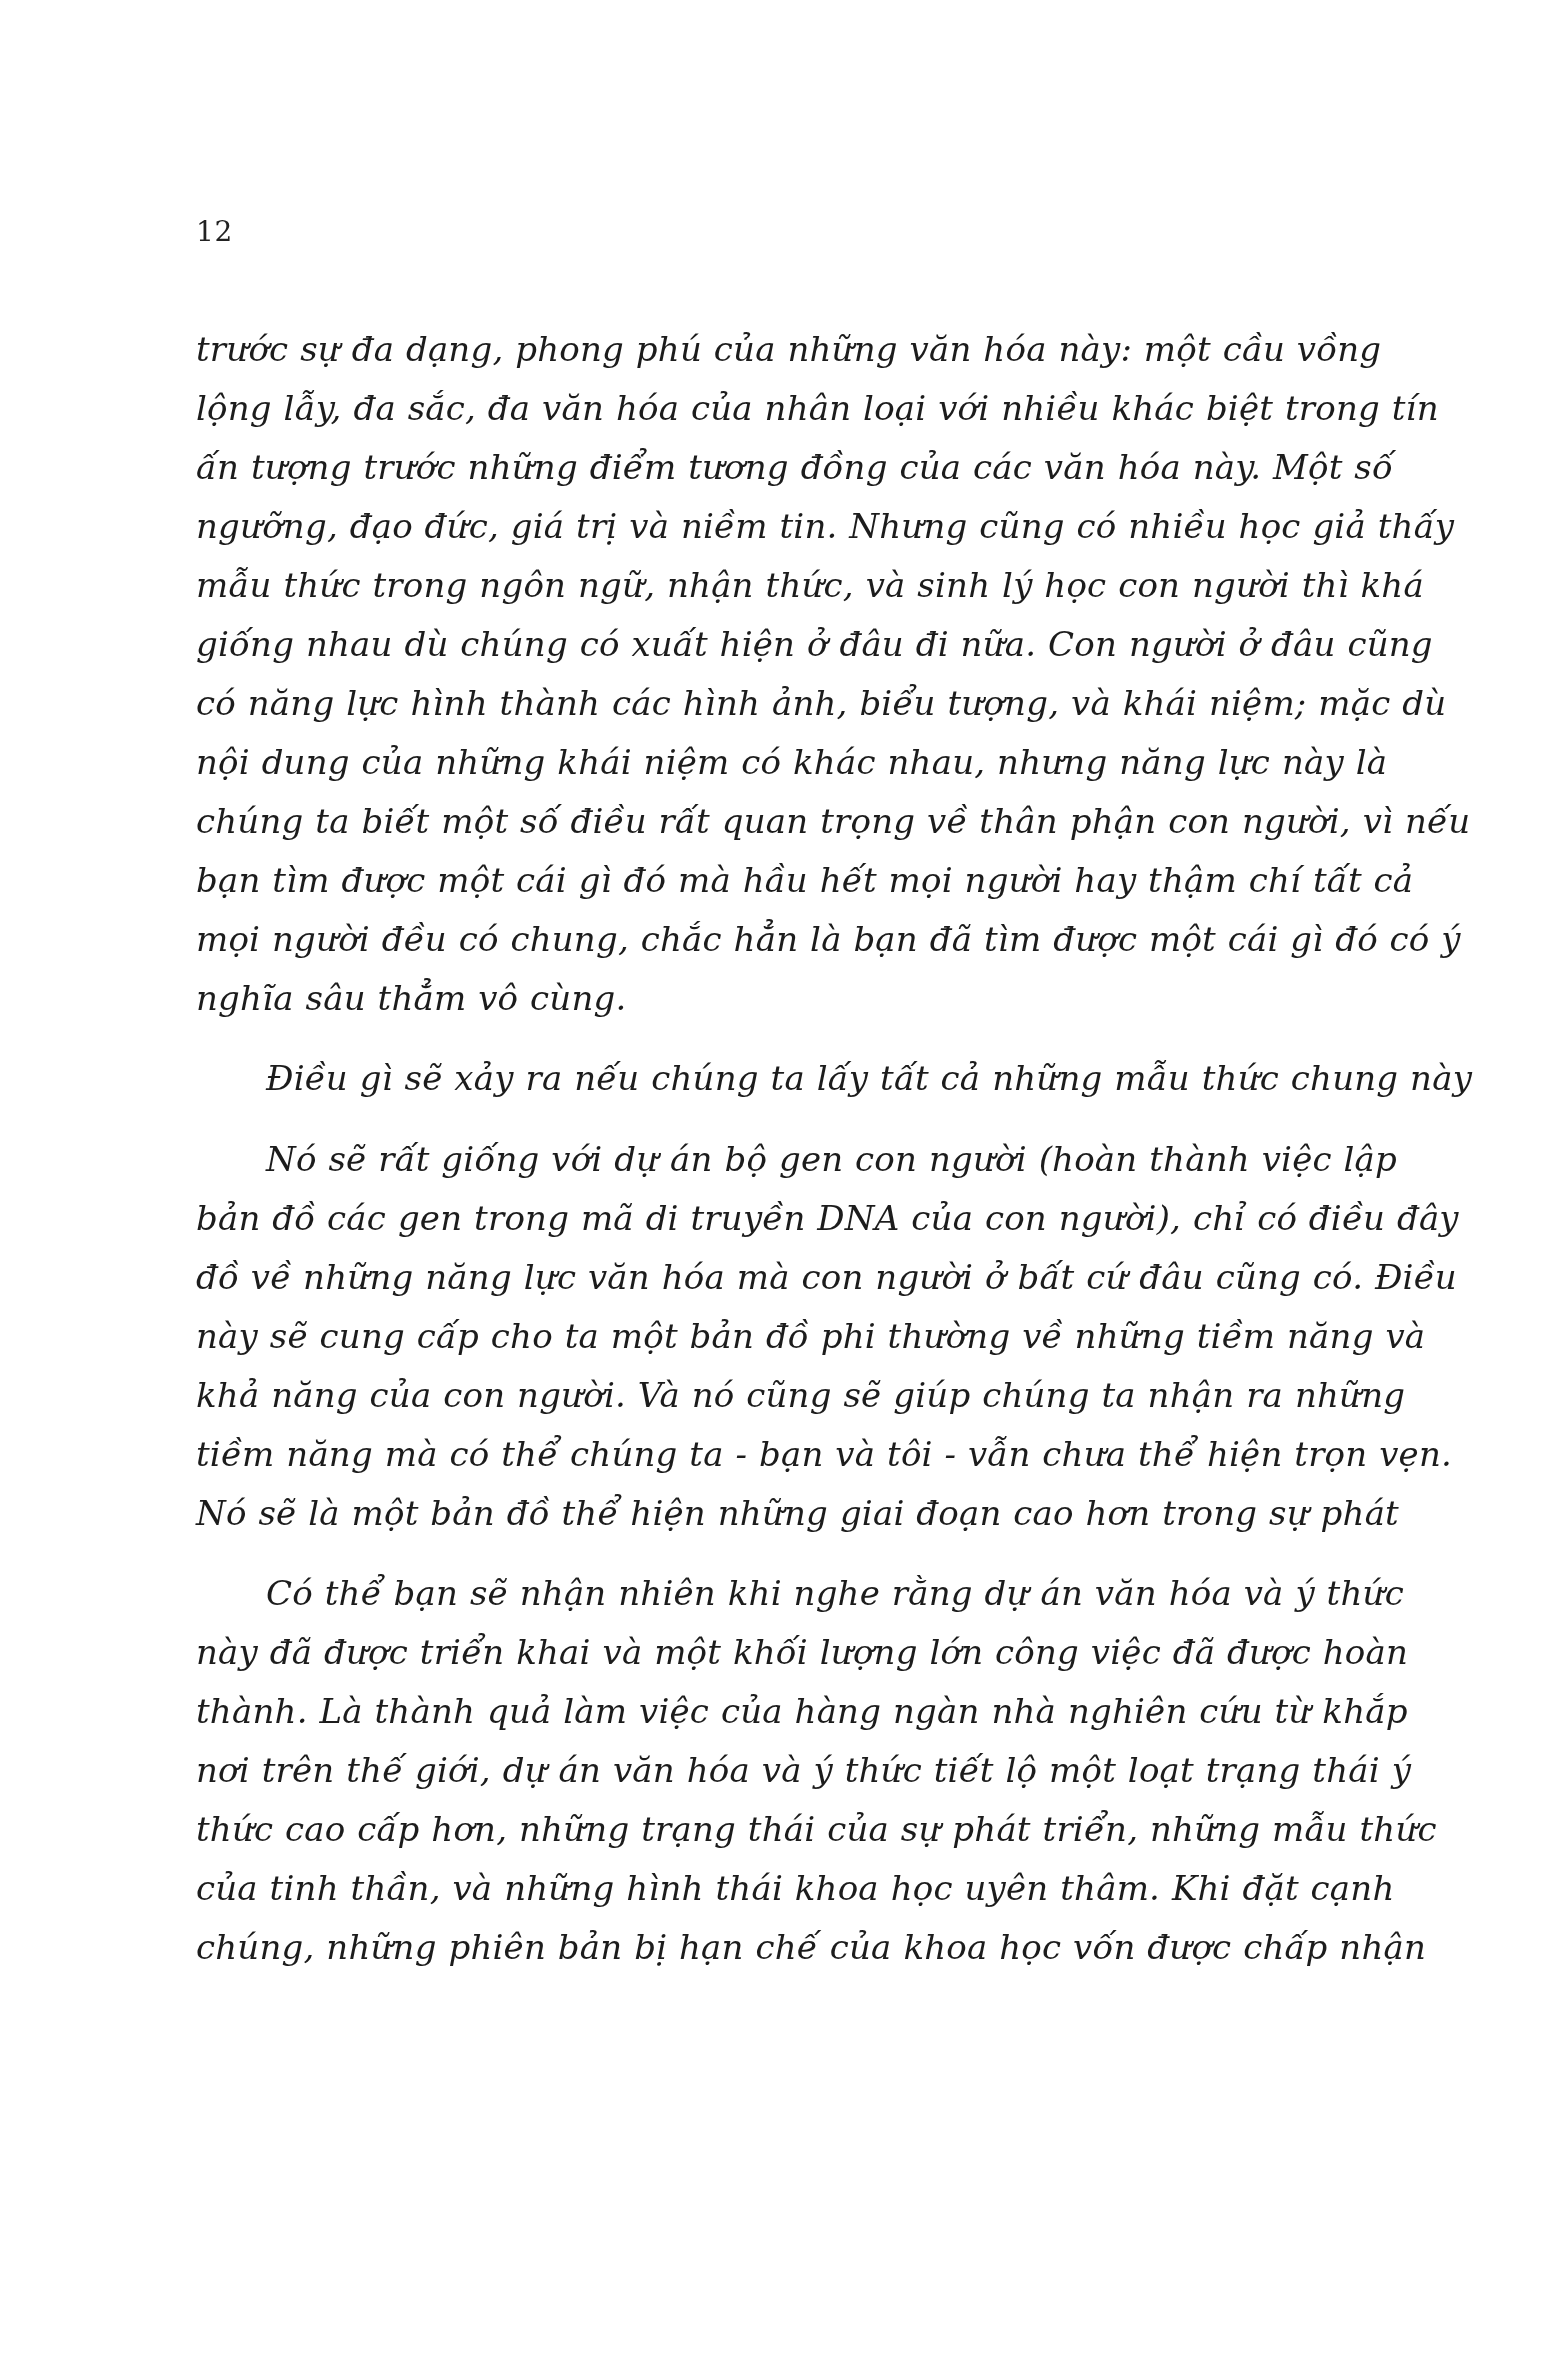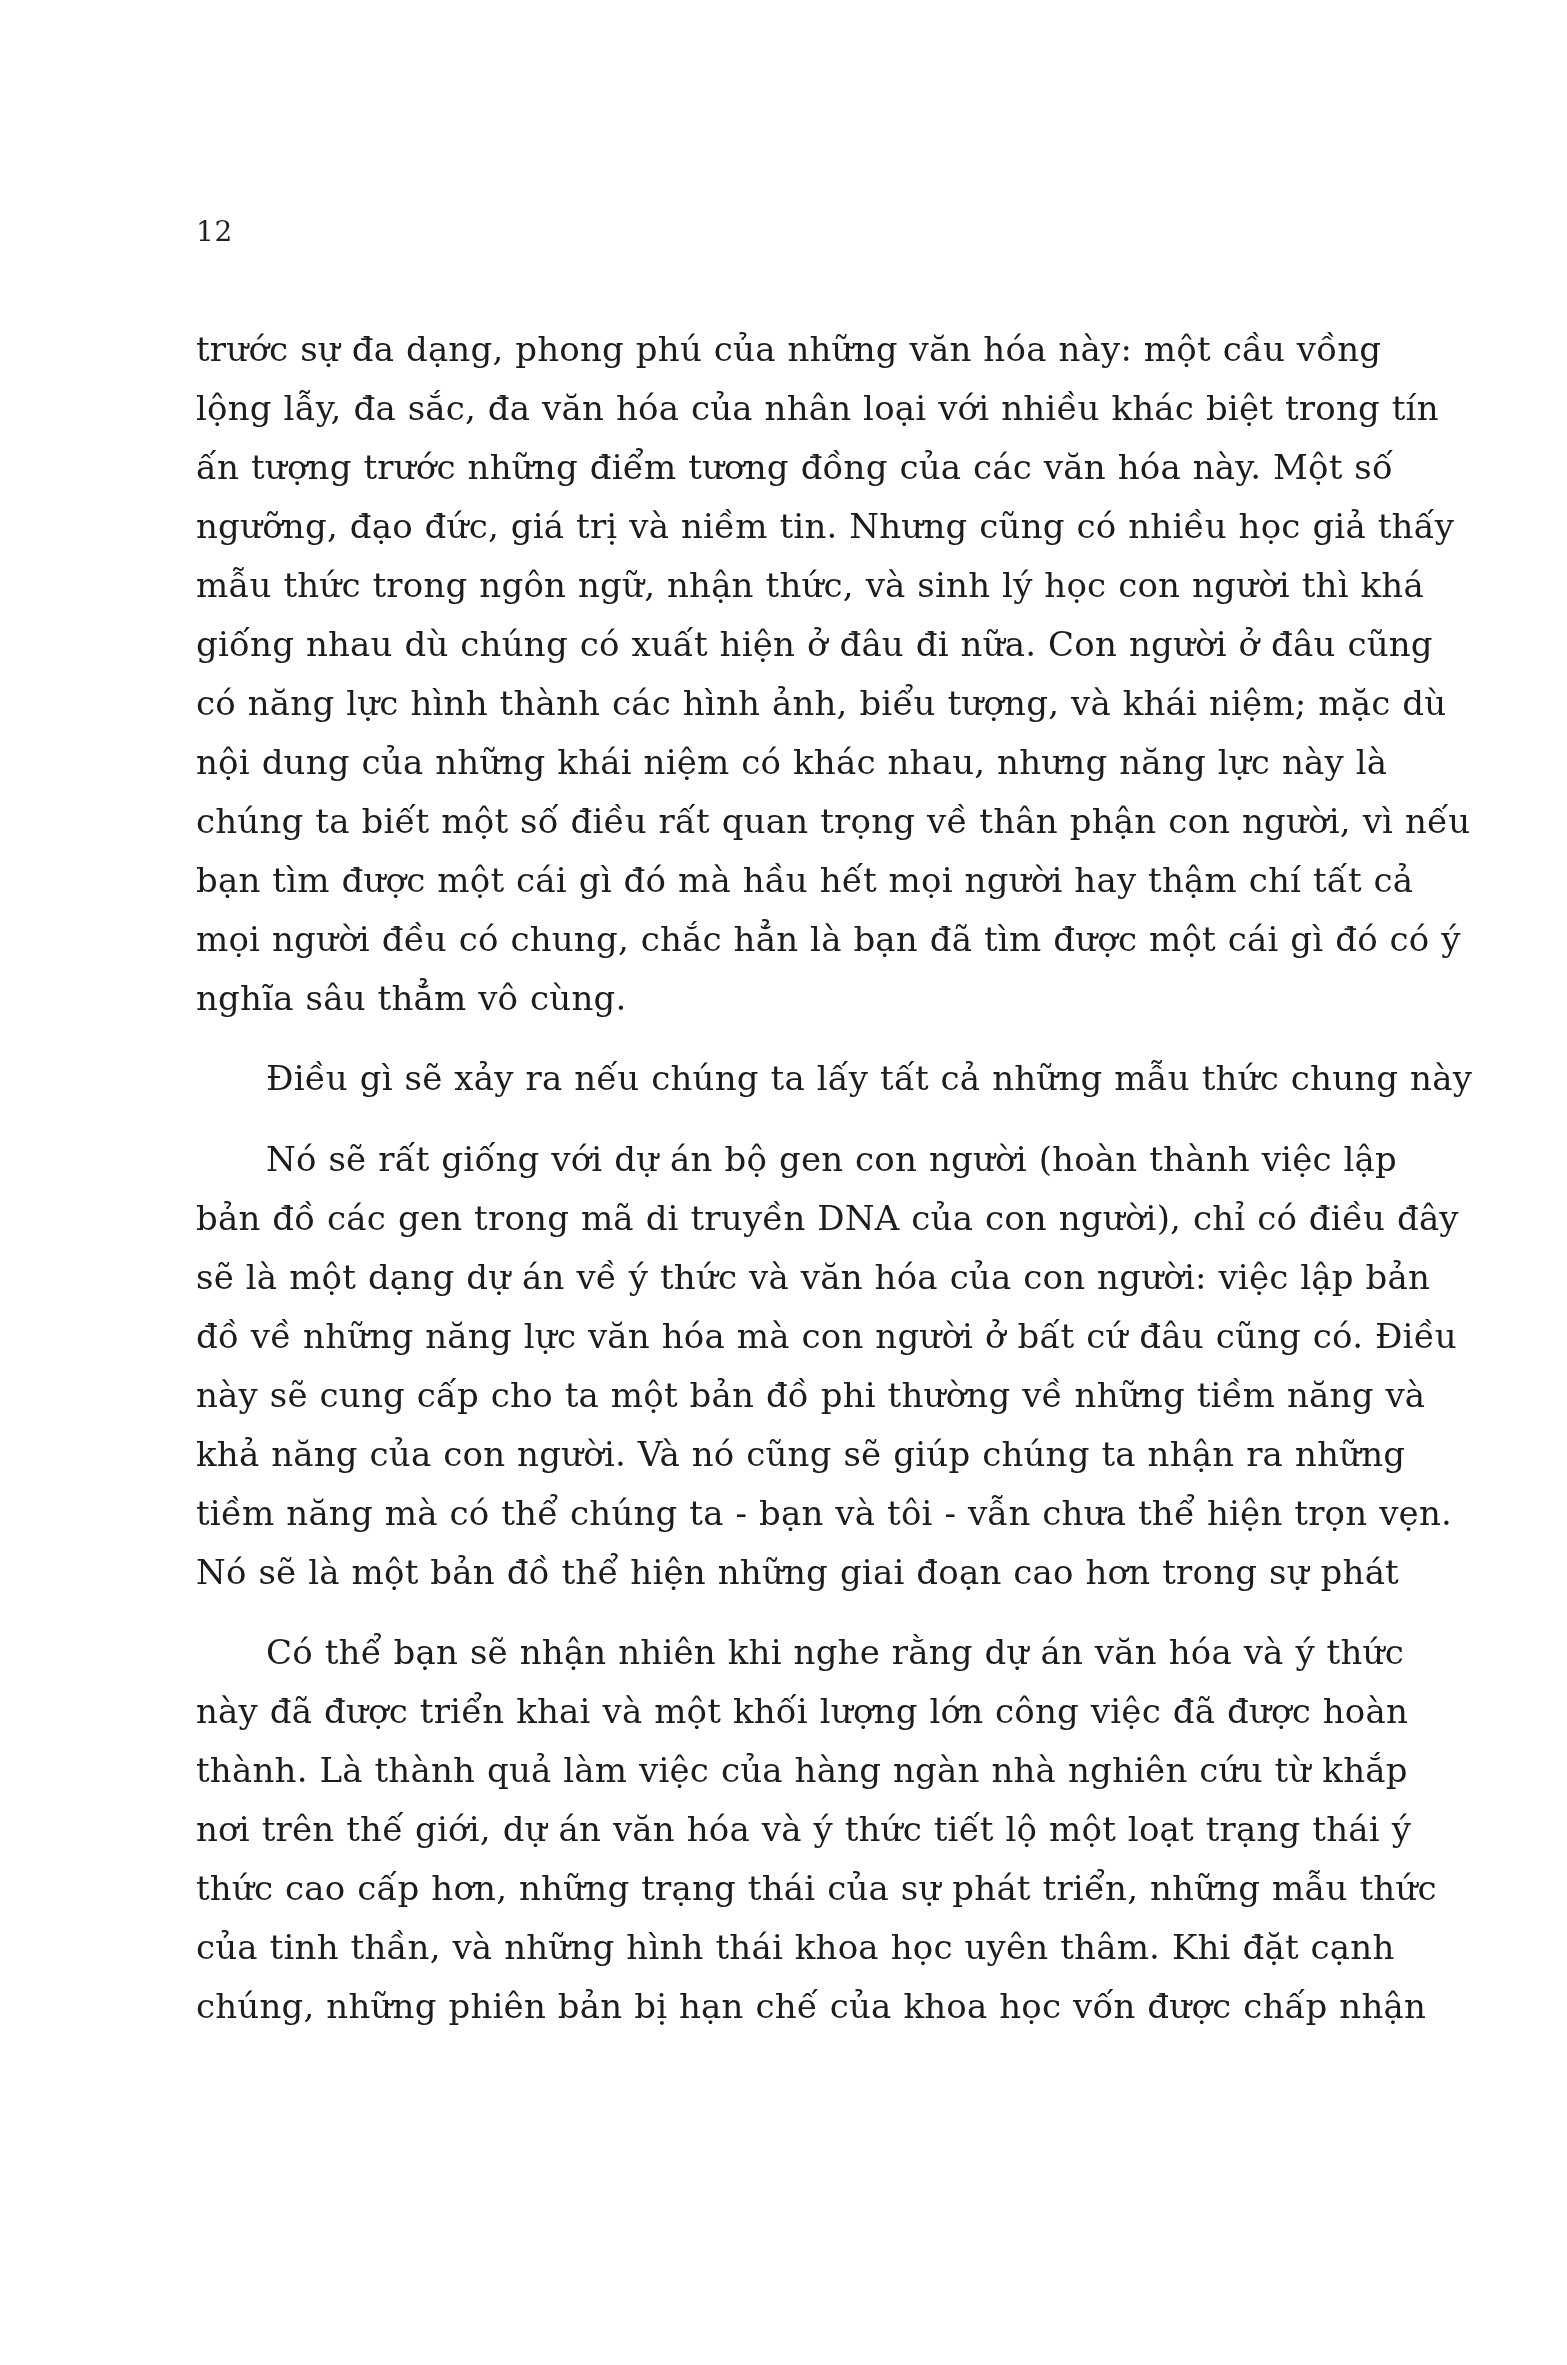--- a/index.html
+++ b/index.html
@@ -22,20 +22,21 @@
       font-size: 28px;
       line-height: 31px;
       letter-spacing: 0.8px;
       color: #222;
     }
     .text-block {
       position: absolute;
       left: 196px;
       top: 320px;
       width: 1180px;
+      font-style: italic;
     }
     .para {
       margin: 0 0 21.4px 0;
       font-size: 34px;
       line-height: 59px;
       text-align: justify;
       text-align-last: left;
       letter-spacing: 0.2px;
       word-spacing: 0.8px;
     }
@@ -71,21 +72,20 @@
     <span class="line last">nghĩa sâu thẳm vô cùng.</span>
   </p>
 
   <p class="para">
     <span class="line" style="padding-left:70px">Điều gì sẽ xảy ra nếu chúng ta lấy tất cả những mẫu thức chung này</span>
   </p>
 
   <p class="para">
     <span class="line" style="padding-left:70px">Nó sẽ rất giống với dự án bộ gen con người (hoàn thành việc lập</span>
     <span class="line">bản đồ các gen trong mã di truyền DNA của con người), chỉ có điều đây</span>
-    <span class="line">sẽ là một dạng dự án về ý thức và văn hóa của con người: việc lập bản</span>
     <span class="line">đồ về những năng lực văn hóa mà con người ở bất cứ đâu cũng có. Điều</span>
     <span class="line">này sẽ cung cấp cho ta một bản đồ phi thường về những tiềm năng và</span>
     <span class="line">khả năng của con người. Và nó cũng sẽ giúp chúng ta nhận ra những</span>
     <span class="line">tiềm năng mà có thể chúng ta - bạn và tôi - vẫn chưa thể hiện trọn vẹn.</span>
     <span class="line">Nó sẽ là một bản đồ thể hiện những giai đoạn cao hơn trong sự phát</span>
   </p>
 
   <p class="para">
     <span class="line" style="padding-left:70px">Có thể bạn sẽ nhận nhiên khi nghe rằng dự án văn hóa và ý thức</span>
     <span class="line">này đã được triển khai và một khối lượng lớn công việc đã được hoàn</span>

